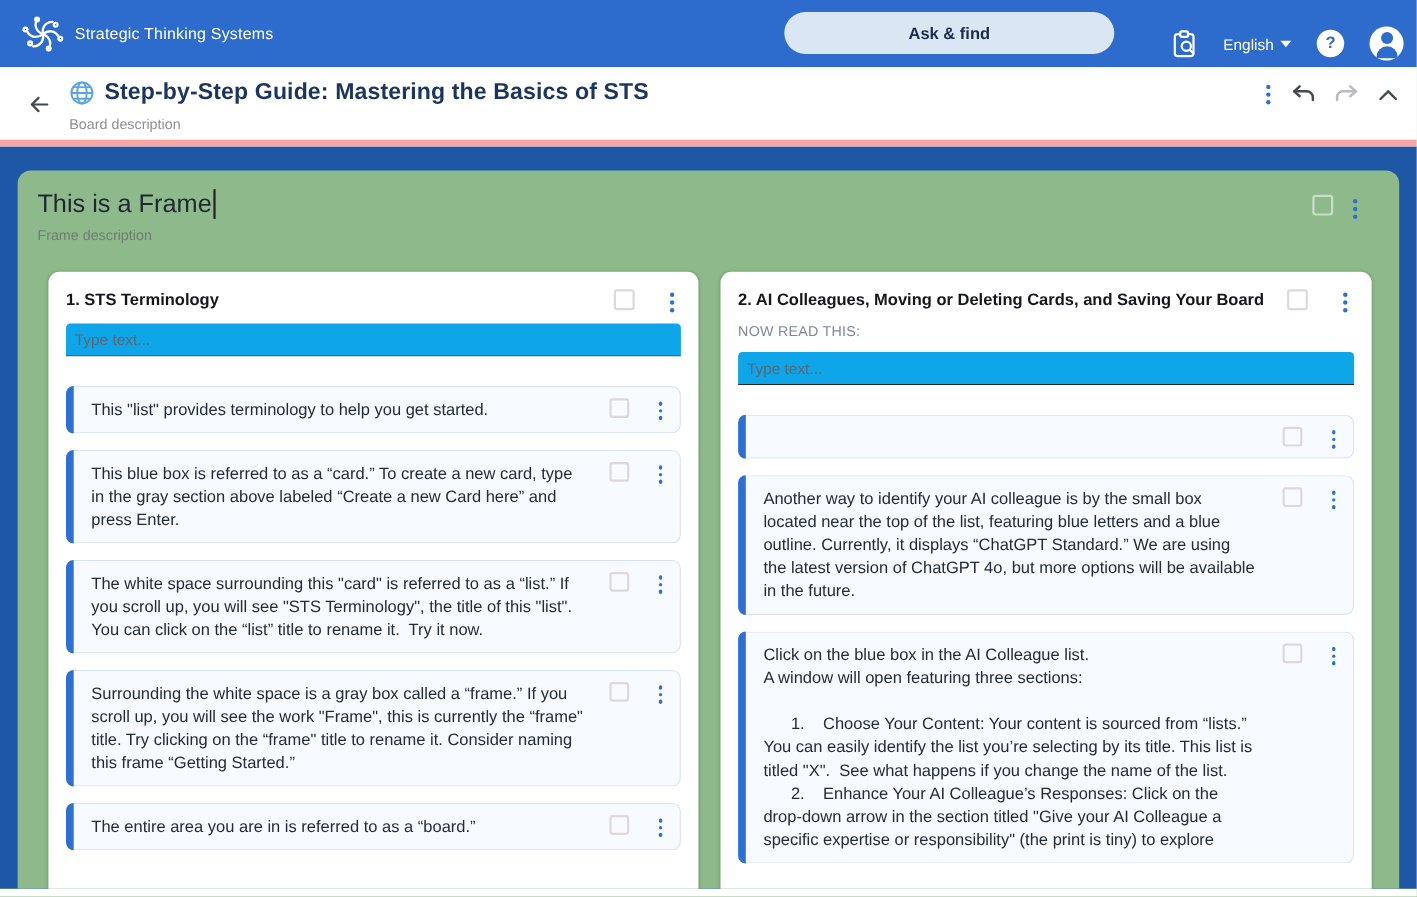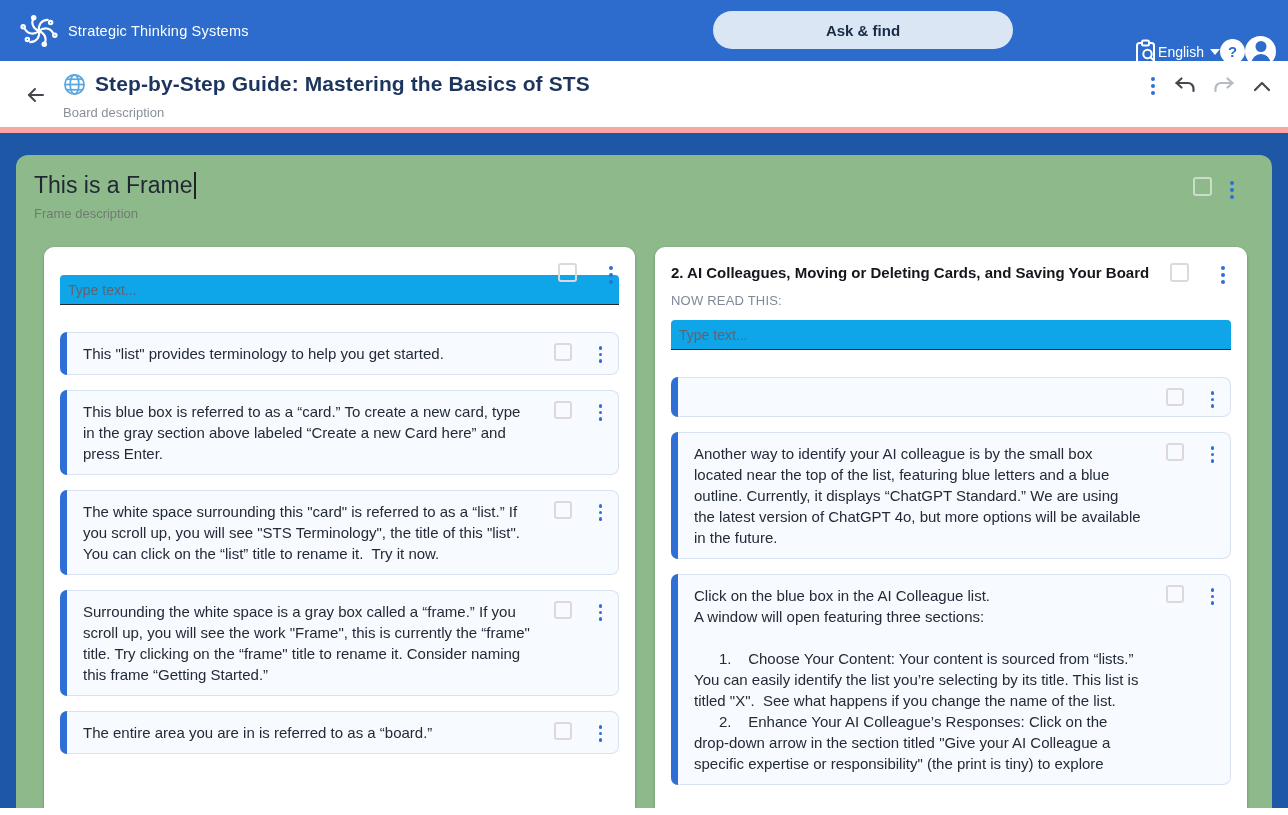--- a/index.html
+++ b/index.html
@@ -10,21 +10,21 @@
 
   
   .topbar { position:relative; height:61px; background:#2d6ccd; display:flex; align-items:center; }
   .brand { display:flex; align-items:center; gap:10px; margin-left:20px; }
   .brand-logo { width:38px; height:38px; }
   .brand-name { color:#ffffff; font-size:14.5px; font-weight:400; letter-spacing:.2px; }
   .askfind { position:absolute; left:713px; top:11px; width:300px; height:38px; border:none;
              border-radius:19px; background:#dbe6f4; color:#1a2b49; font-size:15px; font-weight:700;
              display:flex; align-items:center; justify-content:center; cursor:pointer;
              font-family:"Liberation Sans", sans-serif; }
-  .topbar-right { position:absolute; right:12px; top:12px; height:79px; display:flex; align-items:center; }
+  .topbar-right { position:absolute; right:12px; top:0; height:79px; display:flex; align-items:center; gap:23px; }
   .tb-icon { display:flex; align-items:center; justify-content:center; cursor:pointer; }
   .lang { display:flex; align-items:center; gap:6px; color:#ffffff; font-size:14px; cursor:pointer; }
   .lang-caret { width:0; height:0; border-left:5px solid transparent; border-right:5px solid transparent; border-top:6px solid #ffffff; }
   .help-circle { width:25px; height:25px; border-radius:50%; background:#ffffff; color:#2d6ccd;
                  font-size:15px; font-weight:700; display:flex; align-items:center; justify-content:center; }
   .avatar-circle { width:31px; height:31px; border-radius:50%; background:#ffffff; position:relative; overflow:hidden; }
   .avatar-head { position:absolute; left:50%; top:5px; transform:translateX(-50%); width:11px; height:11px; border-radius:50%; background:#2d6ccd; }
   .avatar-body { position:absolute; left:50%; top:18px; transform:translateX(-50%); width:19px; height:11px; border-radius:10px 10px 0 0; background:#2d6ccd; }
 
   
@@ -187,20 +187,21 @@
       <span class="kebab frame-kebab">
           <i></i>
           <i></i>
           <i></i>
         </span>
 
       <div class="lists-row">
 
         <div class="list list-1">
           <div class="list-header">
+            <div class="list-title">1. STS Terminology</div>
             <span class="cbx list-cbx"></span>
             <span class="kebab list-kebab">
                 <i></i>
                 <i></i>
                 <i></i>
               </span>
           </div>
           <input class="list-input" placeholder="Type text..." style="">
           <div class="cards">
             <div class="card">

